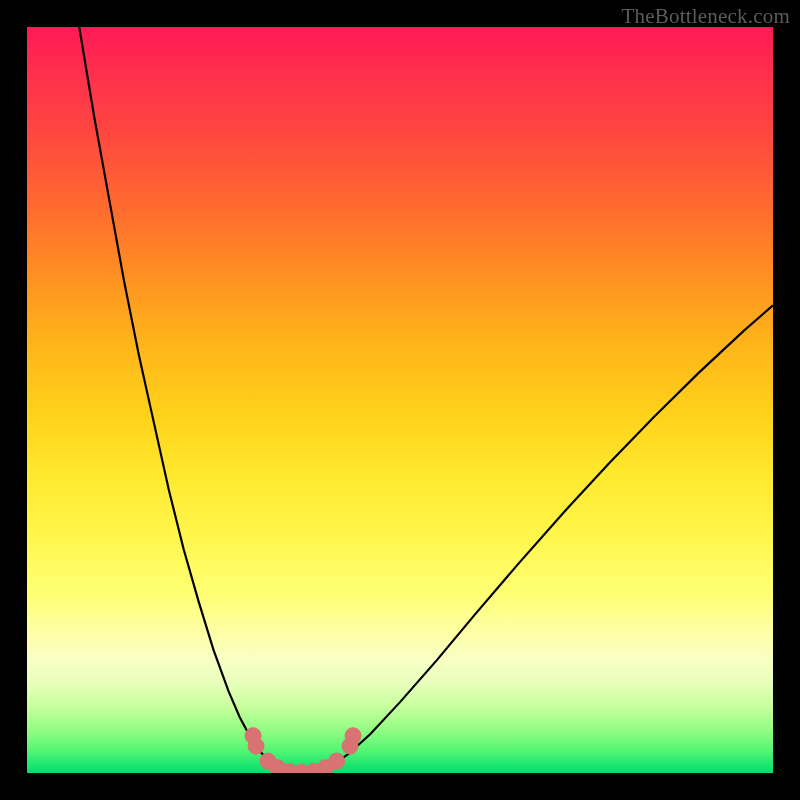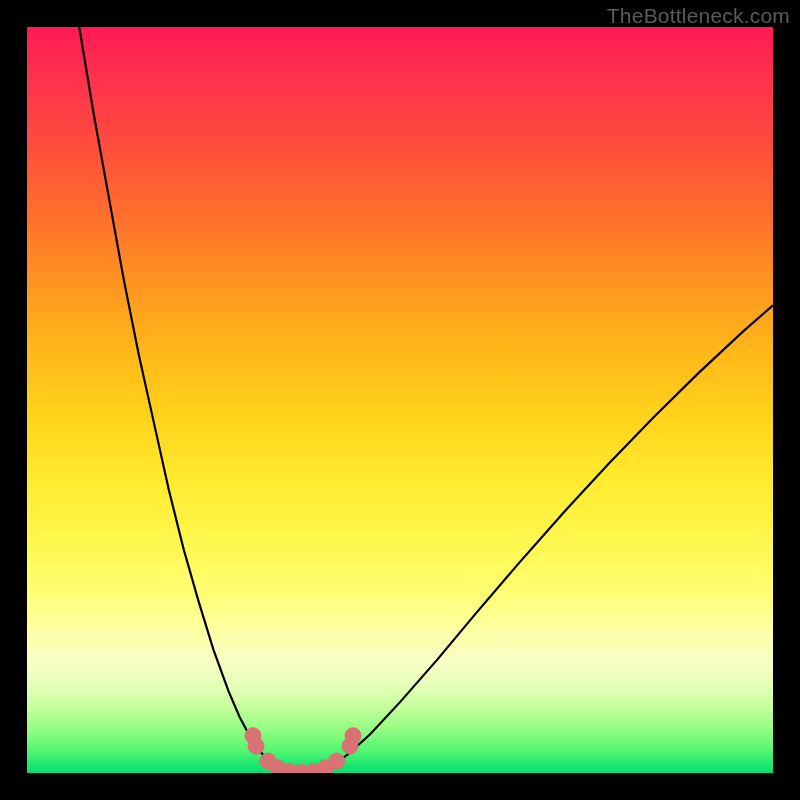--- a/index.html
+++ b/index.html
@@ -9,20 +9,21 @@
     height: 800px;
     overflow: hidden;
     background: #000;
     font-family: Arial, Helvetica, sans-serif;
   }
   .frame {
     position: absolute;
     left: 0; top: 0;
     width: 800px; height: 800px;
     background: #000;
+    font-family: Liberation Serif, serif;
   }
   .plot {
     position: absolute;
     left: 27px;
     top: 27px;
     width: 746px;
     height: 746px;
     overflow: hidden;
   }
   .gradient {

